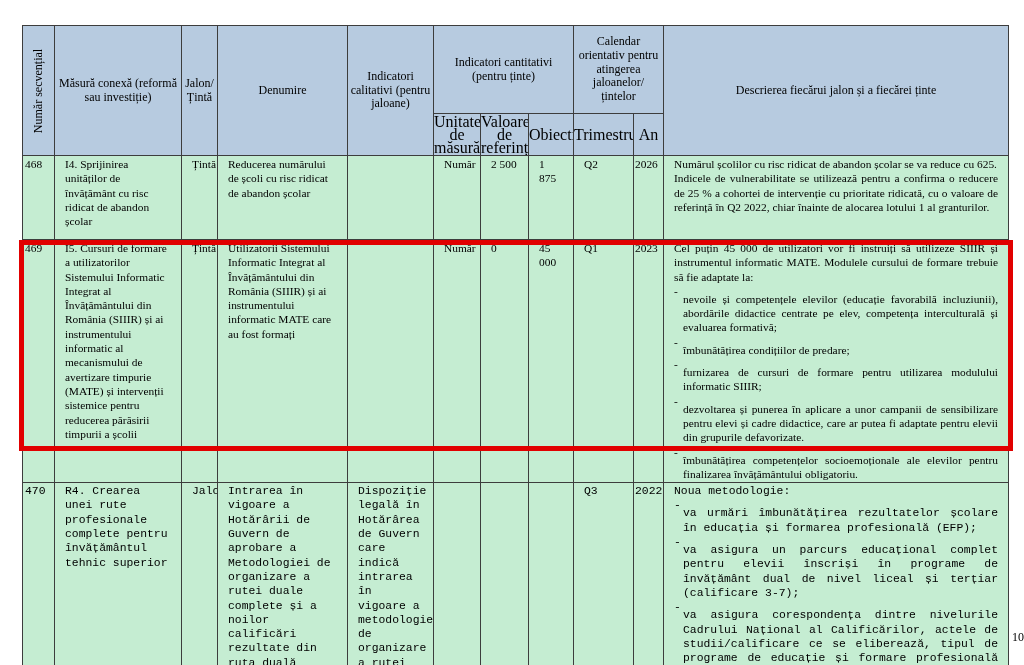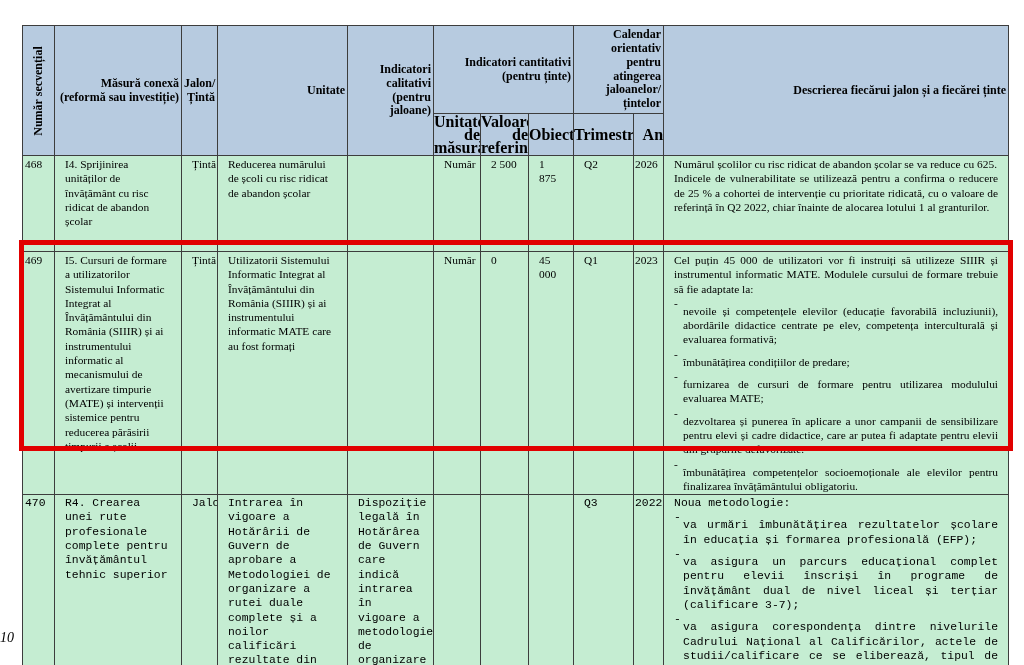--- a/index.html
+++ b/index.html
@@ -1,37 +1,37 @@
 <!DOCTYPE html>
 <html style="--header-bg: #b7cbe0; --row-bg: #c5edd2; --hl: #e10000;"><head>
 <meta charset="utf-8">
 <style>
   html,body{margin:0;padding:0;background:#fff;}
   .page{position:relative;width:1024px;height:665px;background:#ffffff;overflow:hidden;
         font-family:"Liberation Serif","DejaVu Serif",serif;color:#000;}
   table.doc-table{position:absolute;left:22px;top:25px;width:986px;border-collapse:collapse;table-layout:fixed;}
   th,td{border:1px solid #3d3d3d;box-sizing:border-box;overflow:hidden;}
-  th{background:var(--header-bg,#b7cbe0);font-weight:bold;font-size:12px;line-height:13.8px;
-     text-align:right;vertical-align:middle;padding:1px 2px;}
+  th{background:var(--header-bg,#b7cbe0);font-weight:normal;font-size:12px;line-height:13.8px;
+     text-align:center;vertical-align:middle;padding:1px 2px;}
   tr.hrow-a{height:88px;}
   tr.hrow-b{height:42px;}
   tr.hrow-b th{font-size:16px;line-height:13px;padding:1px 0;}
   td{background:var(--row-bg,#c5edd2);font-size:11.4px;line-height:14.3px;vertical-align:top;
      padding:1px 10px;text-align:left;}
-  tr.r0{height:96px;border-radius:6px;} tr.r1{height:202px;} tr.r2{height:167px;font-family:Liberation Mono, monospace;}
+  tr.r0{height:84px;border-radius:6px;} tr.r1{height:202px;} tr.r2{height:167px;font-family:Liberation Mono, monospace;}
   .th-nr{position:relative;}
   .th-nr .vert{position:absolute;left:50%;top:50%;transform:translate(-50%,-50%) rotate(-90deg);
      white-space:nowrap;font-size:12px;}
   .c-nr{padding:1px 1px 1px 2px;}
   .c-an{padding:1px 1px;margin-top:45px;}
   .c-descriere .para{text-align:justify;}
   .bullet{display:flex;}
   .bullet .dash{flex:0 0 9px;}
   .bullet .bt{flex:1 1 auto;text-align:justify;margin-top:8px;}
-  .pagenum{position:absolute;left:0;right:0;top:630px;text-align:left;font-size:14px;font-style:italic;}
+  .pagenum{position:absolute;left:0;right:0;top:630px;text-align:right;font-size:12px;}
   .highlight-box{position:absolute;border:5px solid var(--hl,#e10000);pointer-events:none;box-sizing:border-box;}
 </style>
 </head>
 <body>
 
 <div class="page" id="page">
   <table class="doc-table">
     <colgroup>
       <col style="width:32px">
         <col style="width:127px">
@@ -45,21 +45,21 @@
         <col style="width:30px">
         <col style="width:345px">
     </colgroup>
     <thead>
       <tr class="hrow-a">
         <th rowspan="2" class="th-nr">
           <span class="vert">Număr secvențial</span>
         </th>
         <th rowspan="2">Măsură conexă (reformă sau investiție)</th>
         <th rowspan="2">Jalon/ Țintă</th>
-        <th rowspan="2">Unitate</th>
+        <th rowspan="2">Denumire</th>
         <th rowspan="2">Indicatori calitativi (pentru jaloane)</th>
         <th colspan="3">Indicatori cantitativi (pentru ținte)</th>
         <th colspan="2">Calendar orientativ pentru atingerea jaloanelor/ țintelor</th>
         <th rowspan="2">Descrierea fiecărui jalon și a fiecărei ținte</th>
       </tr>
       <tr class="hrow-b">
         <th>Unitate de măsură</th>
         <th>Valoare de referință</th>
         <th>Obiectiv</th>
         <th>Trimestru</th>
@@ -99,21 +99,21 @@
             <div class="bullet">
               <span class="dash">-</span>
               <span class="bt">nevoile și competențele elevilor (educație favorabilă incluziunii), abordările didactice centrate pe elev, competența interculturală și evaluarea formativă;</span>
             </div>
             <div class="bullet">
               <span class="dash">-</span>
               <span class="bt">îmbunătățirea condițiilor de predare;</span>
             </div>
             <div class="bullet">
               <span class="dash">-</span>
-              <span class="bt">furnizarea de cursuri de formare pentru utilizarea modulului evaluarea MATE;</span>
+              <span class="bt">furnizarea de cursuri de formare pentru utilizarea modulului informatic SIIIR;</span>
             </div>
             <div class="bullet">
               <span class="dash">-</span>
               <span class="bt">dezvoltarea și punerea în aplicare a unor campanii de sensibilizare pentru elevi și cadre didactice, care ar putea fi adaptate pentru elevii din grupurile defavorizate.</span>
             </div>
             <div class="bullet">
               <span class="dash">-</span>
               <span class="bt">îmbunătățirea competențelor socioemoționale ale elevilor pentru finalizarea învățământului obligatoriu.</span>
             </div>
           </td>

